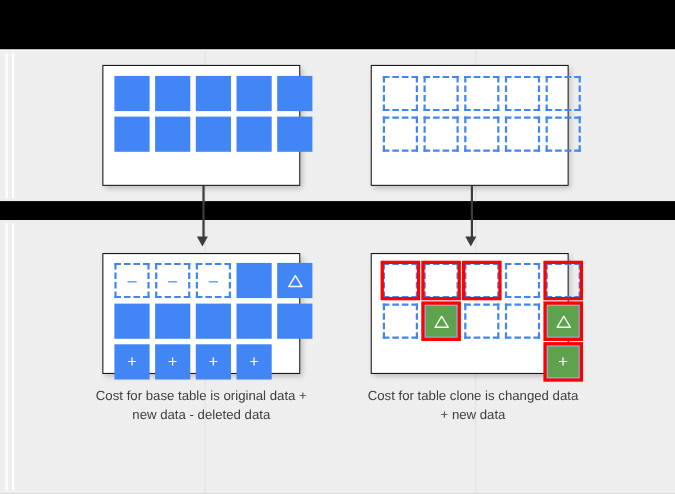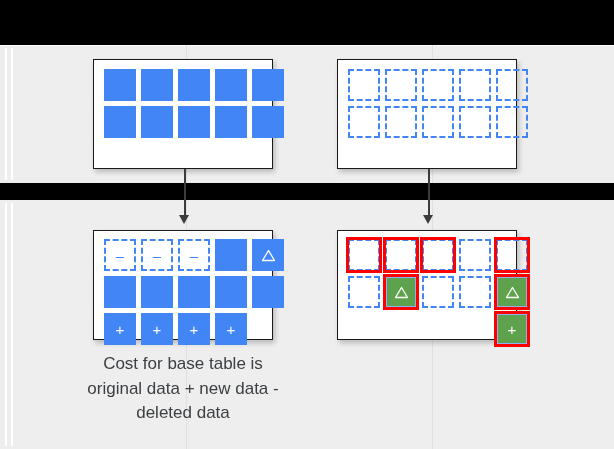--- a/index.html
+++ b/index.html
@@ -137,21 +137,21 @@
     border-left: 5.5px solid transparent;
     border-right: 5.5px solid transparent;
     border-top: 9px solid #3c3c3c;
   }
 
   
   .caption {
     position: absolute;
     text-align: center;
     color: #3c4043;
-    font-size: 17px;
+    font-size: 12px;
     line-height: 1.45;
     font-family: "Liberation Sans", sans-serif;
   }
 </style>
 </head>
 <body>
 
 <div id="stage">
 
   <div class="band-gray" style="top:45px; height:138px;"></div>
@@ -270,14 +270,15 @@
         <div class="cell empty"></div>
         <div class="cell empty"></div>
         <div class="cell green changed">
           <span class="glyph plus">+</span>
         </div>
       </div>
   </div>
 
   <div class="caption" style="left:78px; top:352px; width:210px;">Cost for base table is original data + new data - deleted data</div>
 
+  <div class="caption" style="left:330px; top:352px; width:200px;">Cost for table clone is changed data + new data</div>
 
 </div>
 
 </body></html>

